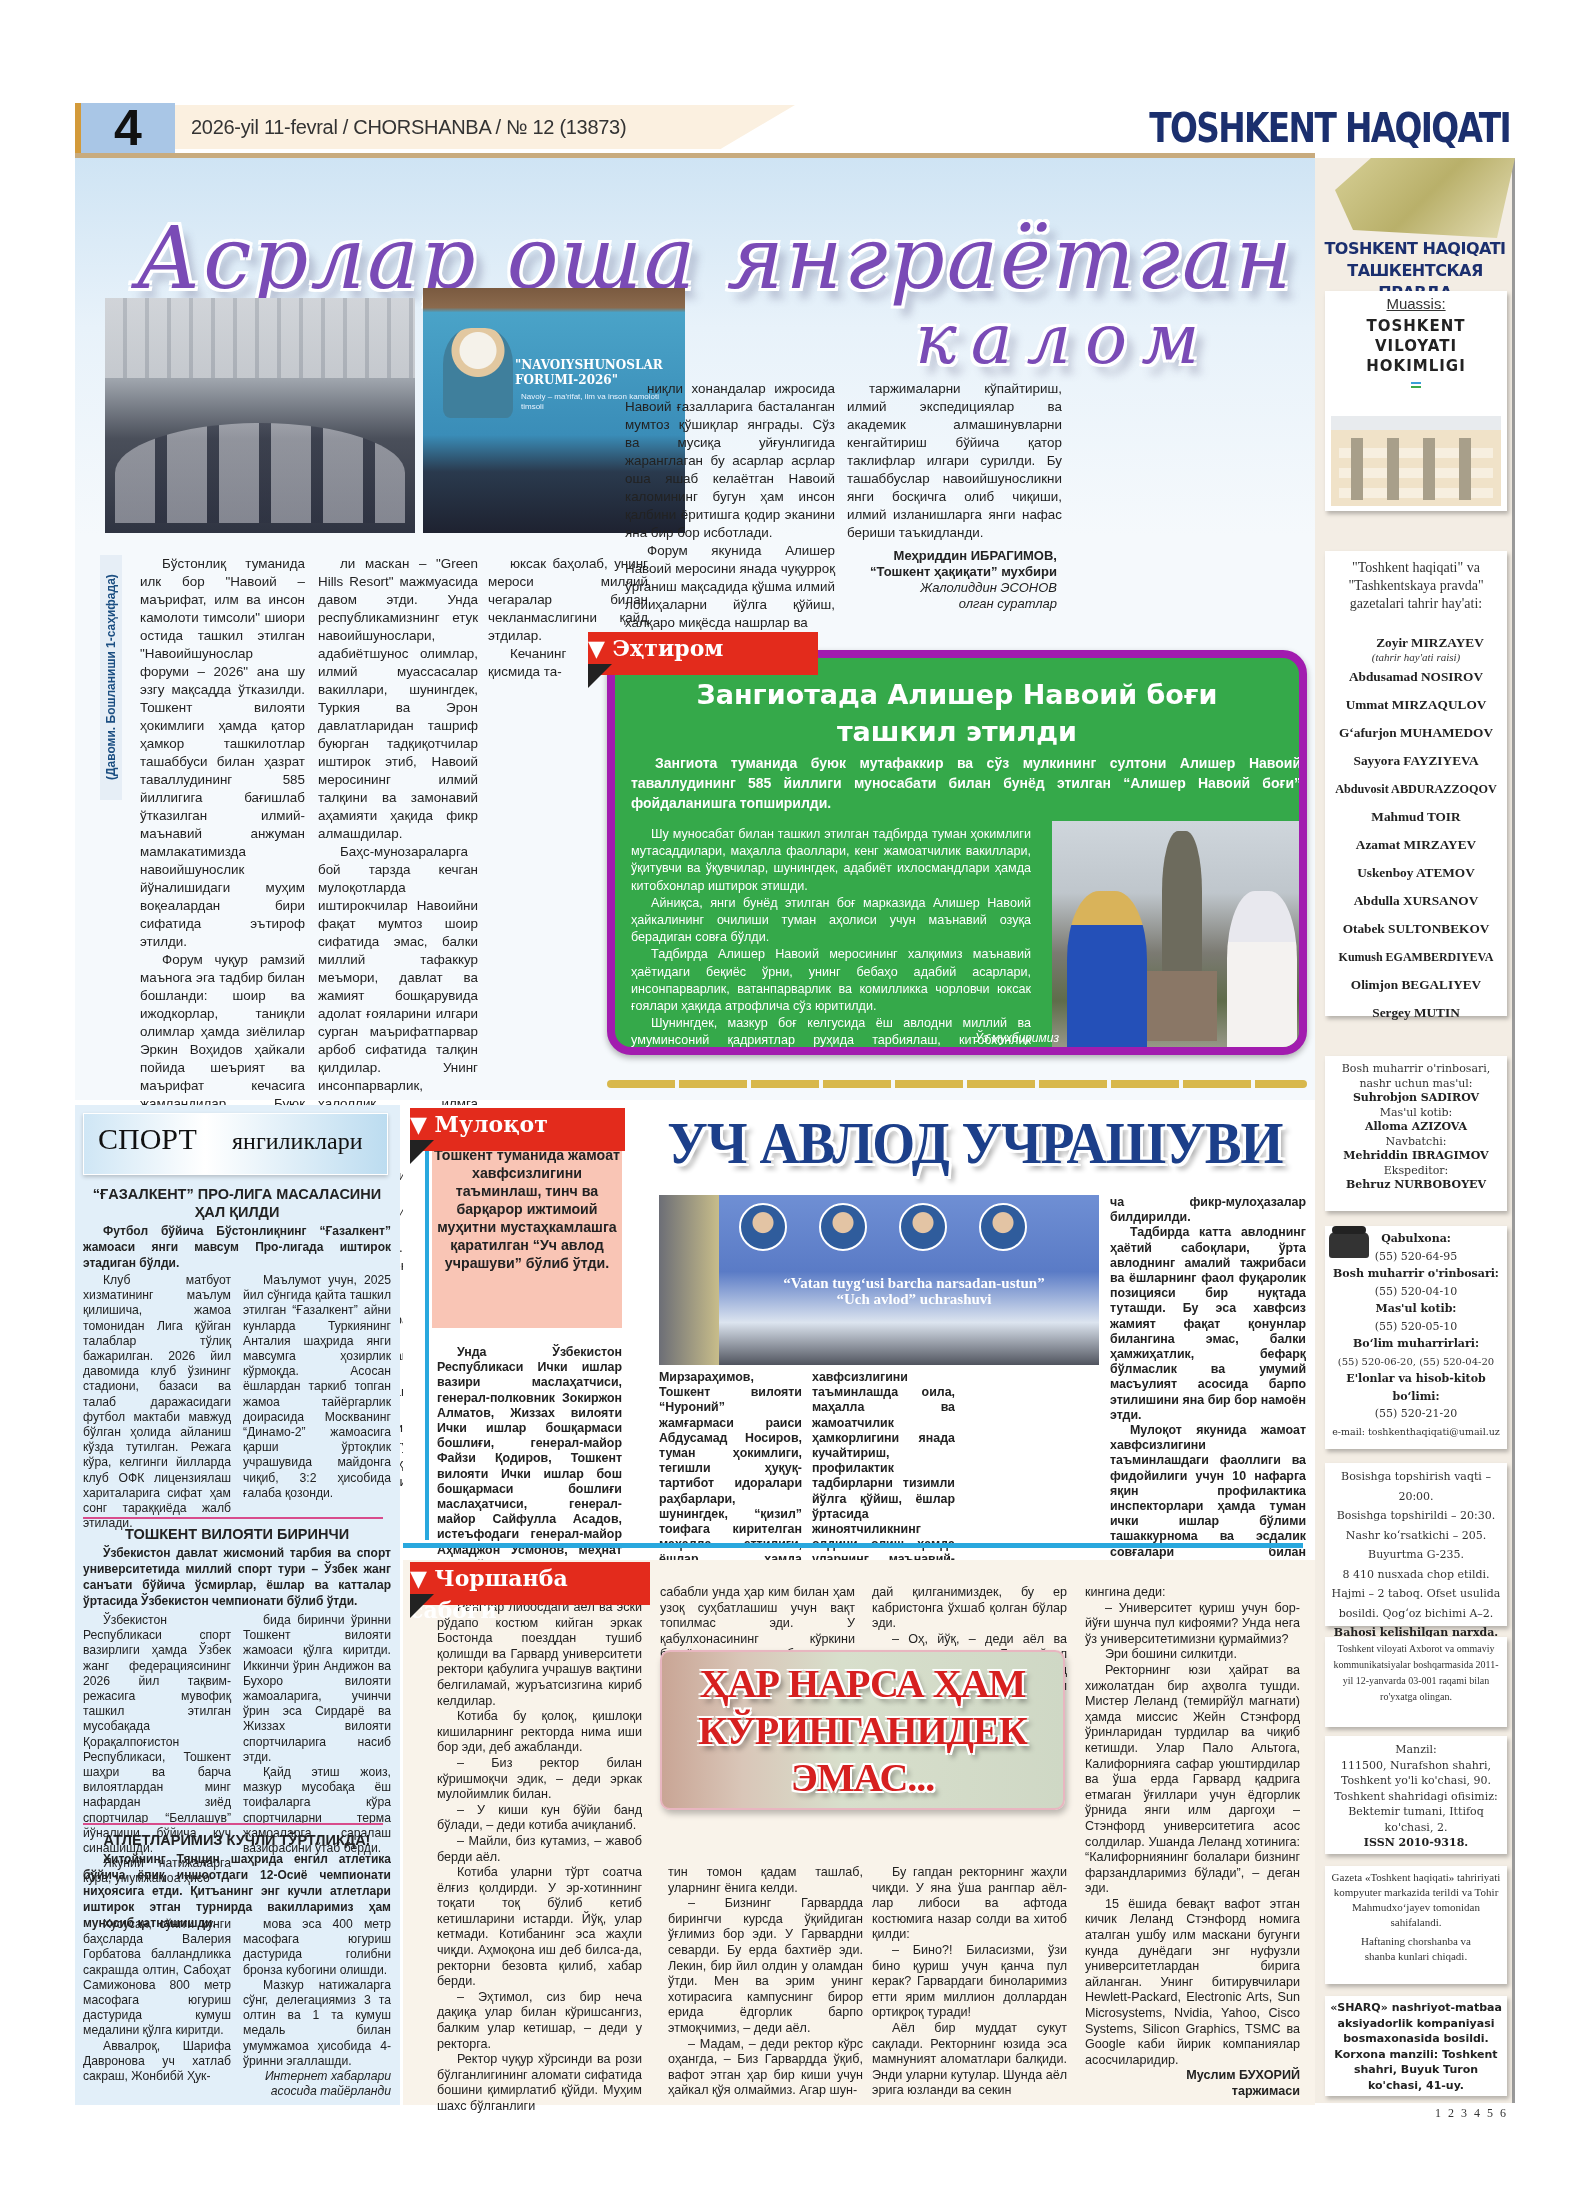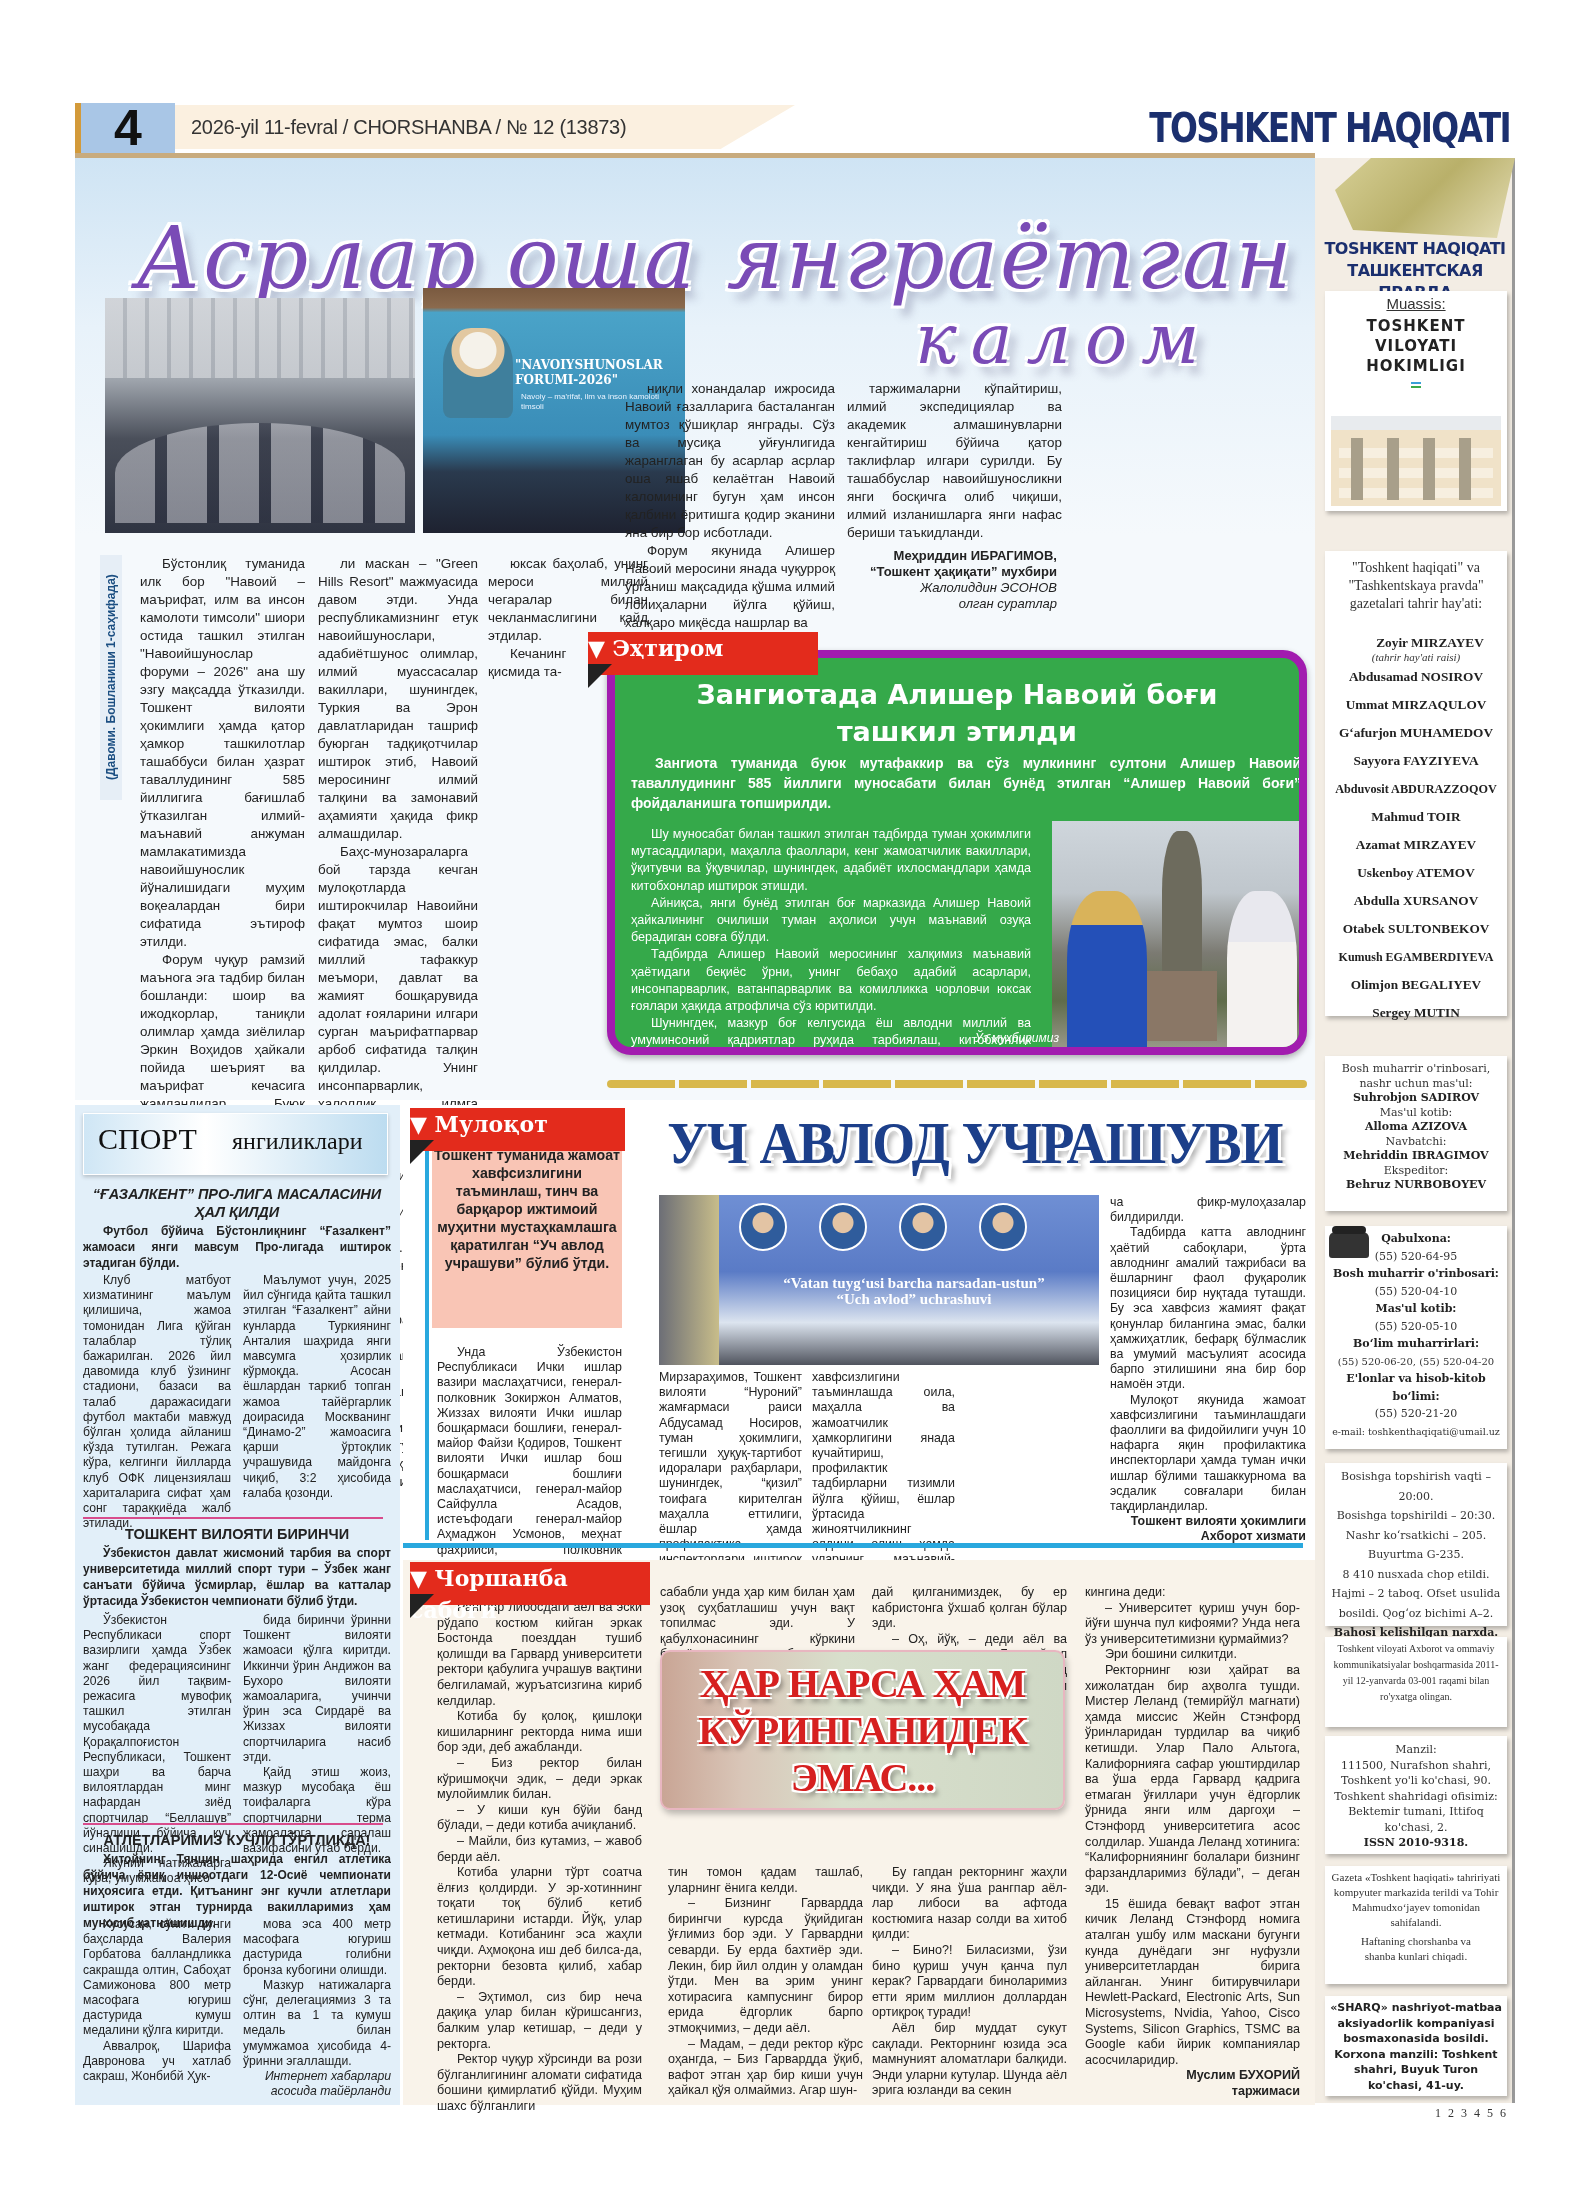--- a/index.html
+++ b/index.html
@@ -129,21 +129,21 @@
     font-weight: bold; font-size: 14.2px; line-height: 18px; text-align: center; padding-top: 6px; color: #222; }
   .uch-title { position: absolute; left: 640px; top: 1108px; width: 670px; text-align: center;
     font-family: "Liberation Serif", serif; font-weight: bold; font-size: 60px; line-height: 70px; color: #1c3f8a; letter-spacing: -1px;
     text-shadow: 3px 3px 0 #fff, -3px -3px 0 #fff, 3px -3px 0 #fff, -3px 3px 0 #fff, 6px 6px 6px rgba(0,0,0,.3); transform: scaleX(0.92); }
   .photo-uch { position: absolute; left: 659px; top: 1195px; width: 440px; height: 170px;
     background: linear-gradient(180deg, #6f8fd4 0%, #5a7bc6 45%, #dce4ef 75%, #50545e 100%); overflow: hidden; }
   .photo-uch .curtain { position:absolute; left:0; top:0; width:60px; height:100%; background: linear-gradient(90deg,#6c6e76,#c8bd8a); }
   .photo-uch .circle { position:absolute; top: 8px; width: 48px; height: 48px; border-radius: 50%; background: radial-gradient(circle at 50% 40%, #e3c4a4 0 10px, #2f5c9c 11px); border: 2px solid #fff; }
   .photo-uch .slogan { position:absolute; left: 70px; top: 80px; width: 370px; text-align:center; color:#fff; font-family: "Liberation Serif", serif; font-weight:bold; font-size:15px; line-height: 16px; }
   .u-col { position: absolute; font-size: 12.4px; line-height: 15.2px; text-align: justify; color: #222; }
-  .u-col p { text-indent: 20px; }
+  .u-col p { text-indent: 20px; font-weight: bold; }
   .u-col b { font-weight: bold; }
   .blue-rule { position: absolute; left: 403px; top: 1543px; width: 900px; height: 5px; background: #29a8de; }
 
   
   .chors { position: absolute; left: 403px; top: 1560px; width: 912px; height: 545px; background: #f9f3ea; }
   .c-col { position: absolute; font-size: 12.6px; line-height: 15.6px; text-align: justify; color: #222; }
   .c-col p { text-indent: 20px; }
   .c-col b { font-weight: bold; }
   .harn { position: absolute; left: 660px; top: 1650px; width: 405px; height: 160px; border-radius: 10px;
     background: linear-gradient(90deg, #c9a595 0%, #d9c6b8 20%, #d8dfcc 45%, #cfd8c5 100%); border: 2px solid #e8b6c0; box-shadow: 2px 4px 6px rgba(0,0,0,.25); }
@@ -312,21 +312,21 @@
       <div style="padding:0 4px;">«SHARQ» nashriyot-matbaa aksiyadorlik kompaniyasi bosmaxonasida bosildi. Korxona manzili: Toshkent shahri, Buyuk Turon ko'chasi, 41-uy.</div>
     </div>
     <div class="pagenums">1 2 3 4 5 6</div>
   </div>
 
   <div class="sports">
     <div class="sports-banner">
       <span class="t1">СПОРТ</span>
       <span class="t2">янгиликлари</span>
     </div>
-    <div class="s-head" style="top:80px;font-style:italic;">“ҒАЗАЛКЕНТ” ПРО-ЛИГА МАСАЛАСИНИ ҲАЛ ҚИЛДИ</div>
+    <div class="s-head" style="top:80px;">“ҒАЗАЛКЕНТ” ПРО-ЛИГА МАСАЛАСИНИ ҲАЛ ҚИЛДИ</div>
     <div class="s-lead" style="top:118px;">
         <p>Футбол бўйича Бўстонлиқнинг “Ғазалкент” жамоаси янги мавсум Про-лигада иштирок этадиган бўлди.</p>
       </div>
     <div class="s-col" style="left:8px; top:168px; width:148px;">
         <p>Клуб матбуот хизматининг маълум қилишича, жамоа томонидан Лига қўйган талаблар тўлиқ бажарилган. 2026 йил давомида клуб ўзининг стадиони, базаси ва талаб даражасидаги футбол мактаби мавжуд бўлган ҳолида айланиш кўзда тутилган. Режага кўра, келгинги йилларда клуб ОФК лицензиялаш хариталарига сифат ҳам сонг тараққиёда жалб этилади.</p>
       </div>
     <div class="s-col" style="left:168px; top:168px; width:148px;">
         <p>Маълумот учун, 2025 йил сўнгида қайта ташкил этилган “Ғазалкент” айни кунларда Туркиянинг Анталия шаҳрида янги мавсумга ҳозирлик кўрмоқда. Асосан ёшлардан таркиб топган жамоа тайёргарлик доирасида Москванинг “Динамо-2” жамоасига қарши ўртоқлик учрашувида майдонга чиқиб, 3:2 ҳисобида ғалаба қозонди.</p>
       </div>
 

